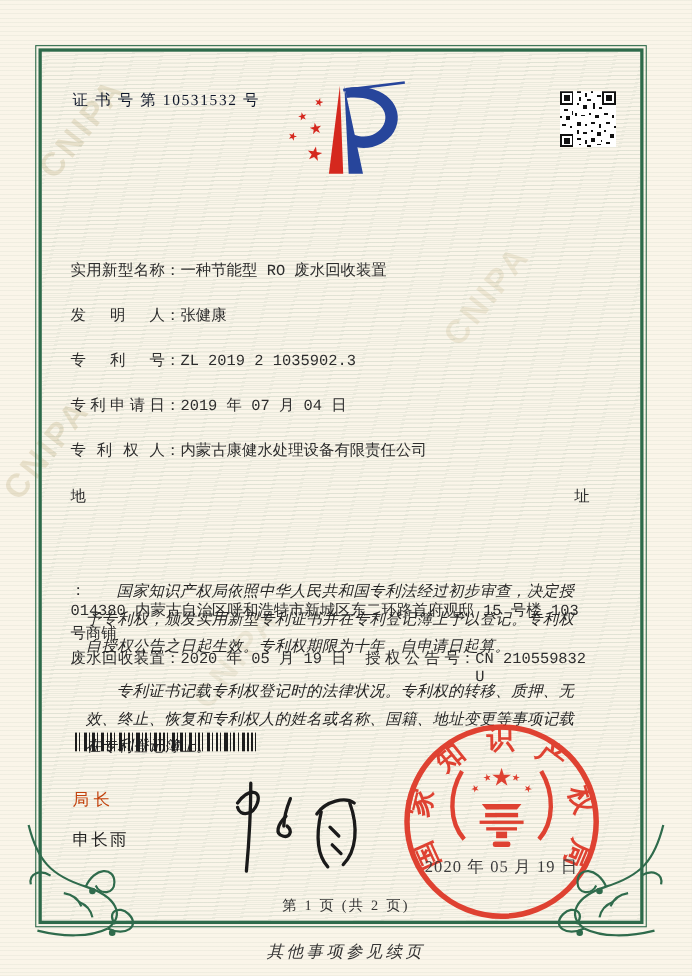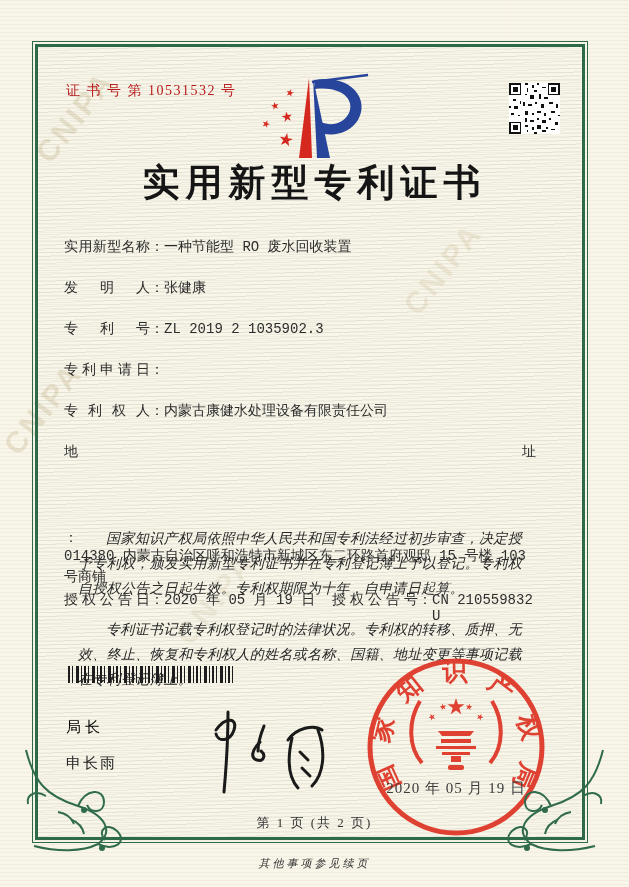--- a/index.html
+++ b/index.html
@@ -15,45 +15,45 @@
   .wm{
     position:absolute;font-family:"Liberation Sans","DejaVu Sans",sans-serif;
     font-weight:700;font-size:30px;letter-spacing:3px;
     color:rgba(188,168,122,.28);transform:rotate(-52deg);pointer-events:none;white-space:nowrap;
   }
   .frame{position:absolute;left:32px;top:41px;width:556px;height:802px;border:1px solid #2d6a4a;padding:2px;box-sizing:border-box;}
   .frame-inner{
     width:100%;height:100%;box-sizing:border-box;border:3px solid #2d6a4a;
     background:repeating-linear-gradient(178deg, rgba(125,155,132,.13) 0 1px, rgba(0,0,0,0) 1px 3.6px);
   }
-  .cert-no{position:absolute;left:66px;top:82px;font-size:14px;letter-spacing:1.5px;color:#b91c1c;}
+  .cert-no{position:absolute;left:66px;top:82px;font-size:14px;letter-spacing:1.5px;color:#0f172a;}
   .logo{position:absolute;left:254px;top:72px;width:124px;height:92px;}
   .qr{position:absolute;left:507px;top:83px;width:55px;height:51px;shape-rendering:crispEdges;}
   .title{position:absolute;left:0;right:0;top:158px;text-align:center;font-size:37px;font-weight:700;letter-spacing:6px;color:#151515;}
   .fields{position:absolute;left:64px;top:239px;width:472px;font-size:14px;color:#2d2d2d;font-family:Liberation Mono, monospace;}
   .frow{display:flex;margin-bottom:25px;line-height:16px;}
   .flabel{flex:0 0 86px;text-align:justify;text-align-last:justify;-moz-text-align-last:justify;}
   .fcolon{flex:0 0 14px;}
   .fvalue{flex:1;}
   .frow.addr{margin-bottom:4px;flex-direction:column;}
   .frow.addr .fvalue{line-height:21px;}
   .v-fixed{flex:0 0 168px;}
   .paras{position:absolute;left:62px;top:510px;width:476px;font-size:14px;line-height:25px;color:#262626;font-style:italic;text-align:justify;letter-spacing:.3px;}
   .paras p{margin:16px;text-indent:2em;}
   .barcode{
     position:absolute;left:68px;top:666px;width:166px;height:17px;
     background:repeating-linear-gradient(90deg,#1d1d1d 0 2px,rgba(0,0,0,0) 2px 4px,#1d1d1d 4px 5px,rgba(0,0,0,0) 5px 8px,#1d1d1d 8px 11px,rgba(0,0,0,0) 11px 13px,#1d1d1d 13px 14px,rgba(0,0,0,0) 14px 16px);
   }
-  .sig-title{position:absolute;left:66px;top:718px;font-size:15px;letter-spacing:4px;color:#000000;}
+  .sig-title{position:absolute;left:66px;top:718px;font-size:15px;letter-spacing:4px;color:#c2410c;}
   .sig-name{position:absolute;left:66px;top:754px;font-size:15px;letter-spacing:2px;color:#222;}
   .signature{position:absolute;left:188px;top:698px;width:150px;height:100px;}
   .seal{position:absolute;left:364px;top:655px;width:184px;height:184px;}
   .seal-date{position:absolute;left:374px;top:779px;width:164px;text-align:center;font-size:15px;color:#3c3c3c;letter-spacing:1px;}
   .page-no{position:absolute;left:0;right:0;top:814px;text-align:center;font-size:13px;color:#333;letter-spacing:2px;}
-  .foot-note{position:absolute;left:0;right:0;top:856px;text-align:center;font-size:11px;color:#333;letter-spacing:3px;font-style:italic;}
+  .foot-note{position:absolute;left:0;right:0;top:856px;text-align:center;font-size:15px;color:#333;letter-spacing:3px;font-style:italic;}
   .fl{position:absolute;width:118px;height:108px;}
   .fl-left{left:24px;top:748px;transform:scaleX(-1);}
   .fl-right{left:487px;top:748px;}
 </style>
 </head>
 <body>
 
 <div class="page">
 
   <span class="wm" style="left:22px;top:100px;">CNIPA</span>
@@ -89,54 +89,54 @@
       <rect x="1" y="1" width="5" height="5" fill="#ffffff"></rect>
       <rect x="23" y="1" width="5" height="5" fill="#ffffff"></rect>
       <rect x="1" y="23" width="5" height="5" fill="#ffffff"></rect>
       <rect x="2" y="2" width="3" height="3"></rect>
       <rect x="24" y="2" width="3" height="3"></rect>
       <rect x="2" y="24" width="3" height="3"></rect>
       <path d="M9,0h2v1h-2z M13,1h1v2h-1z M16,0h1v1h-1z M19,2h2v1h-2z M10,3h1v2h-1z M14,4h2v1h-2z M9,6h1v1h-1z M12,7h2v2h-2z M17,6h1v3h-1z M20,8h2v1h-2z M2,9h2v1h-2z M6,10h1v2h-1z M0,13h1v1h-1z M3,13h2v2h-2z M8,11h1v2h-1z M11,12h2v1h-2z M15,11h1v1h-1z M18,12h2v2h-2z M23,11h2v1h-2z M27,12h1v2h-1z M1,17h2v1h-2z M5,18h1v1h-1z M9,16h2v2h-2z M13,17h1v1h-1z M16,16h2v1h-2z M20,17h1v2h-1z M24,16h2v1h-2z M28,18h1v1h-1z M9,20h1v2h-1z M12,21h2v1h-2z M16,20h1v1h-1z M19,21h2v2h-2z M23,20h1v1h-1z M26,22h2v2h-2z M9,24h2v1h-2z M13,25h1v2h-1z M16,24h2v2h-2z M21,25h1v1h-1z M24,26h2v1h-2z M10,27h1v1h-1z M14,28h2v1h-2z M19,27h2v1h-2z"></path>
     </g>
   </svg>
 
-  <div class="title">实用新型专利证书</div>
 
   <div class="fields">
     <div class="frow">
       <span class="flabel">实用新型名称</span>
         <span class="fcolon">：</span>
         <span class="fvalue">一种节能型 RO 废水回收装置</span>
     </div>
     <div class="frow">
       <span class="flabel">发明人</span>
         <span class="fcolon">：</span>
         <span class="fvalue">张健康</span>
     </div>
     <div class="frow">
       <span class="flabel">专利号</span>
         <span class="fcolon">：</span>
         <span class="fvalue">ZL 2019 2 1035902.3</span>
     </div>
     <div class="frow">
       <span class="flabel">专利申请日</span>
         <span class="fcolon">：</span>
+        <span class="fvalue">2019 年 07 月 04 日</span>
     </div>
     <div class="frow">
       <span class="flabel">专利权人</span>
         <span class="fcolon">：</span>
         <span class="fvalue">内蒙古康健水处理设备有限责任公司</span>
     </div>
     <div class="frow addr">
       <span class="flabel">地址</span>
         <span class="fcolon">：</span>
         <span class="fvalue">014380 内蒙古自治区呼和浩特市新城区东二环路首府观邸 15 号楼 103 号商铺</span>
     </div>
     <div class="frow">
-      <span class="flabel">授权公告日</span>
+      <span class="flabel">废水回收装置</span>
         <span class="fcolon">：</span>
         <span class="fvalue v-fixed">2020 年 05 月 19 日</span>
         <span class="flabel">授权公告号</span>
         <span class="fcolon">：</span>
         <span class="fvalue">CN 210559832 U</span>
     </div>
   </div>
 
   <div class="paras">
     <p>国家知识产权局依照中华人民共和国专利法经过初步审查，决定授予专利权，颁发实用新型专利证书并在专利登记簿上予以登记。专利权自授权公告之日起生效。专利权期限为十年，自申请日起算。</p>

